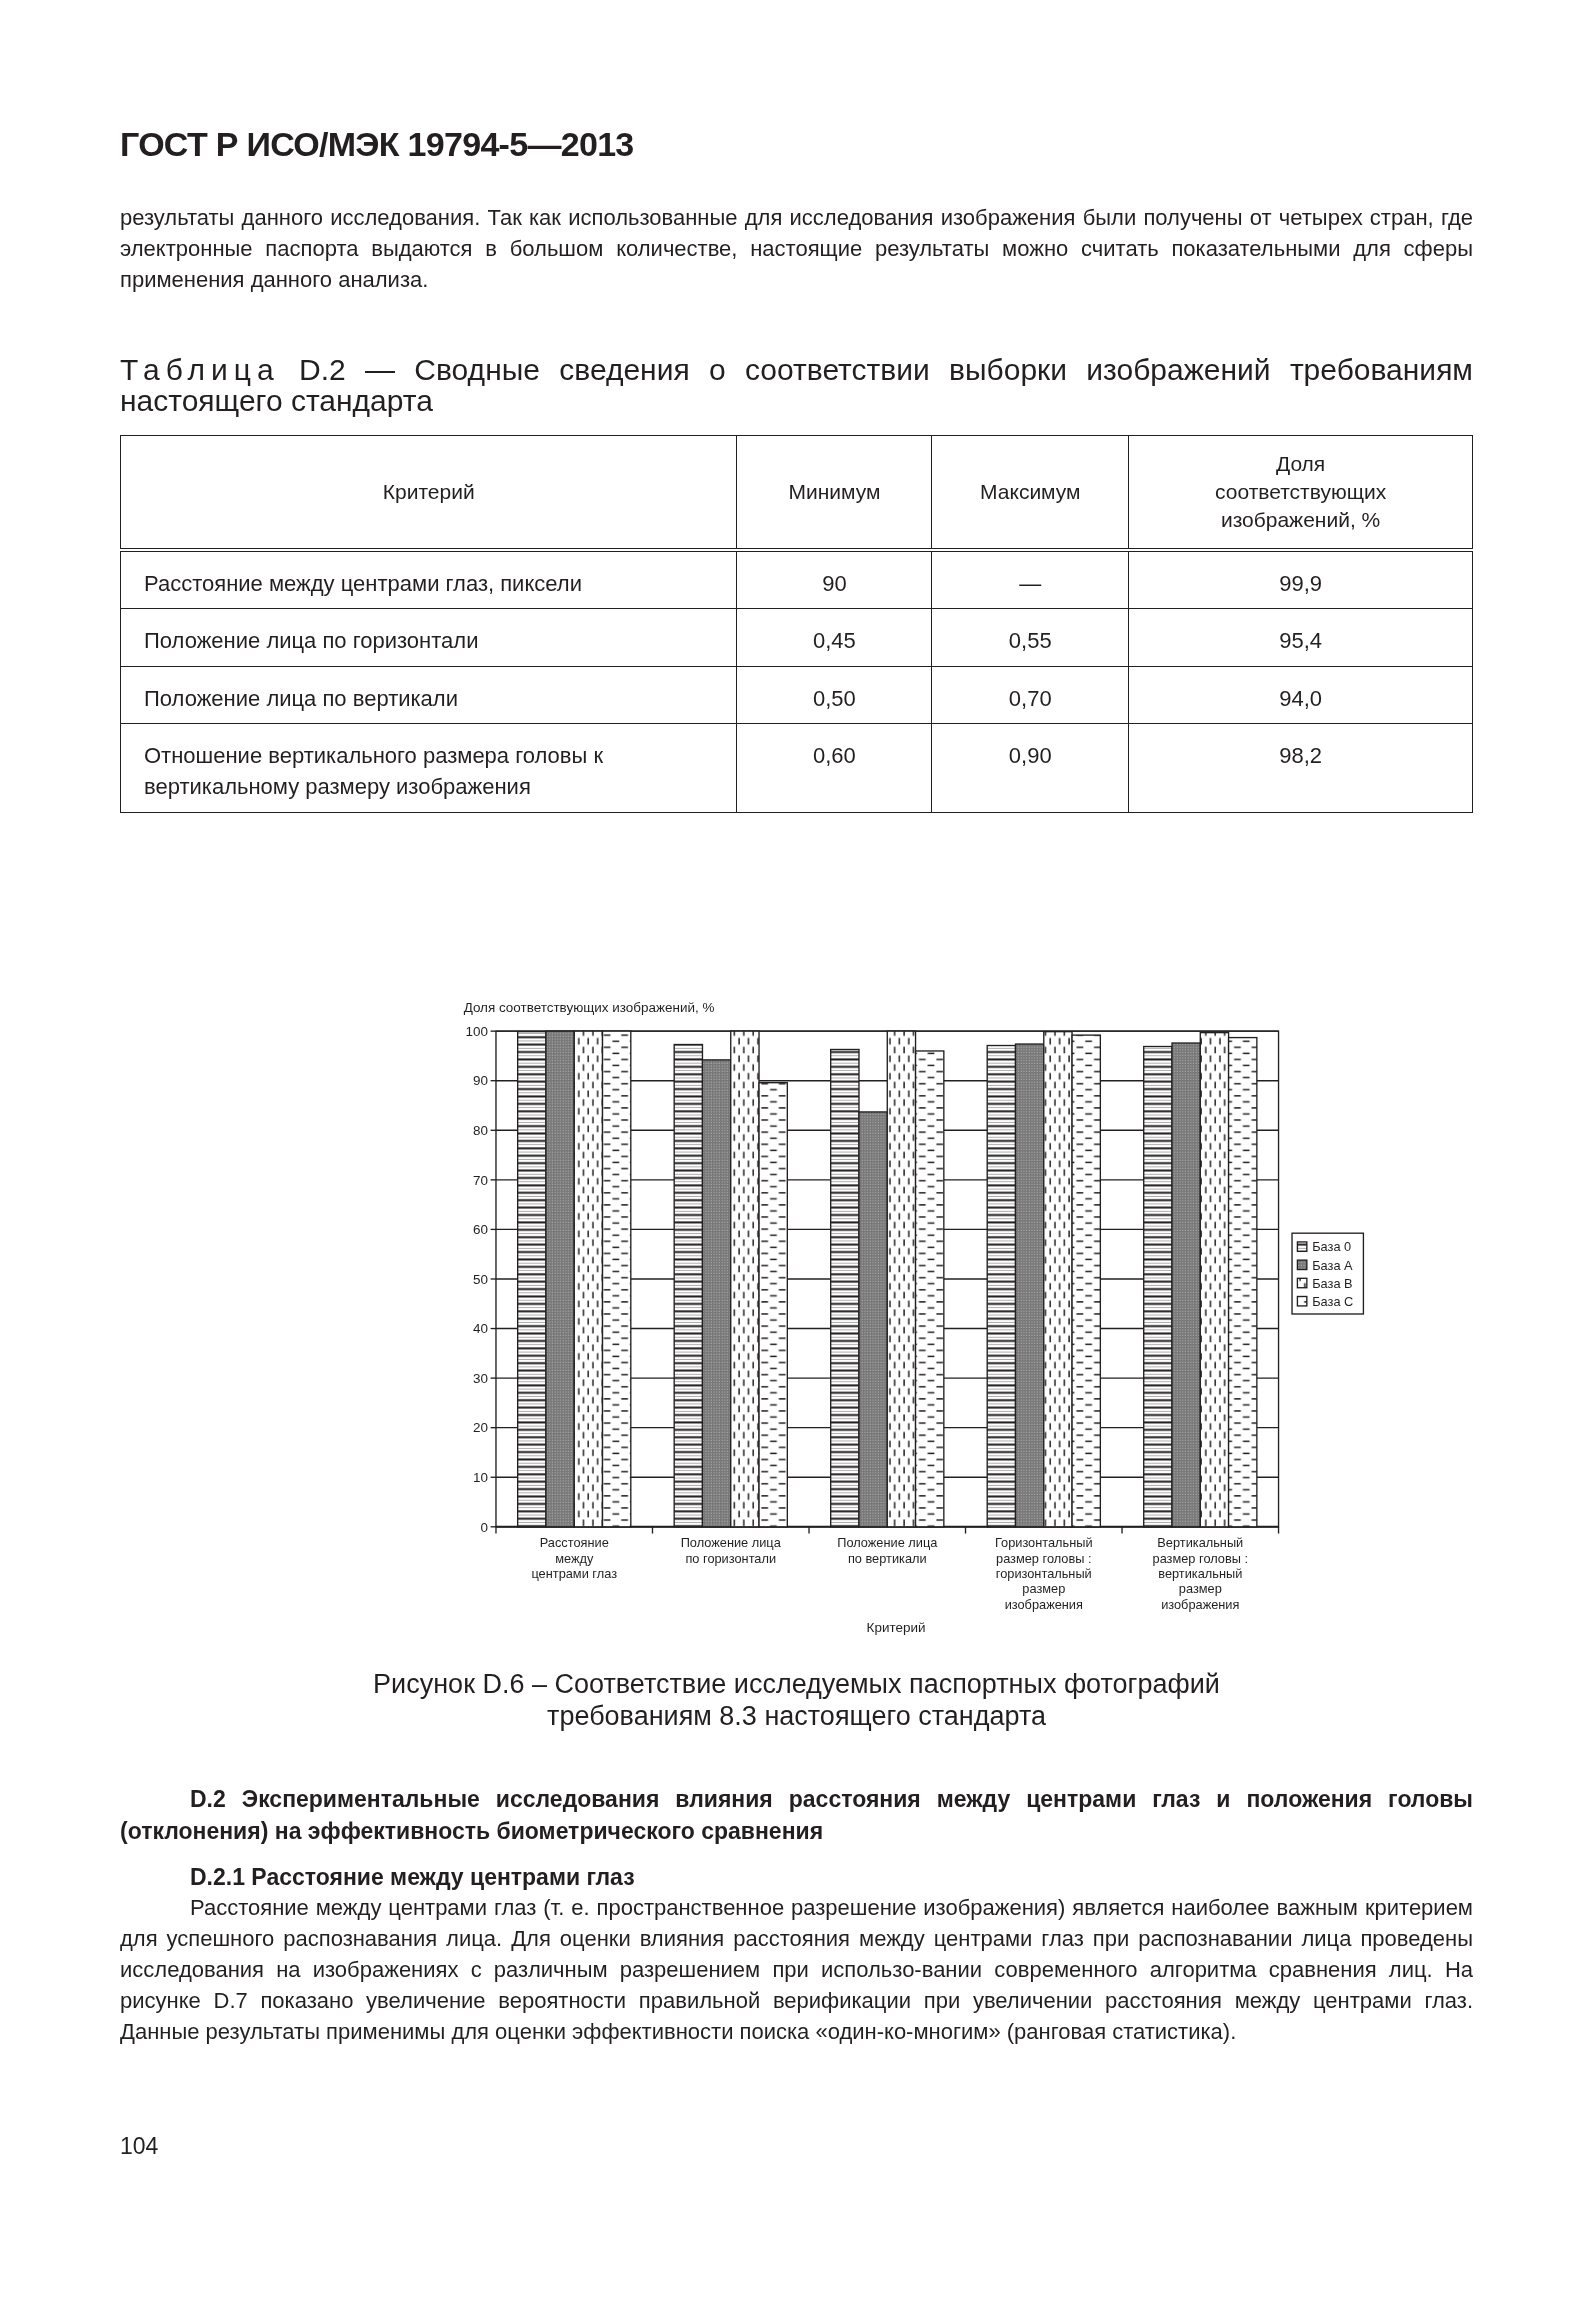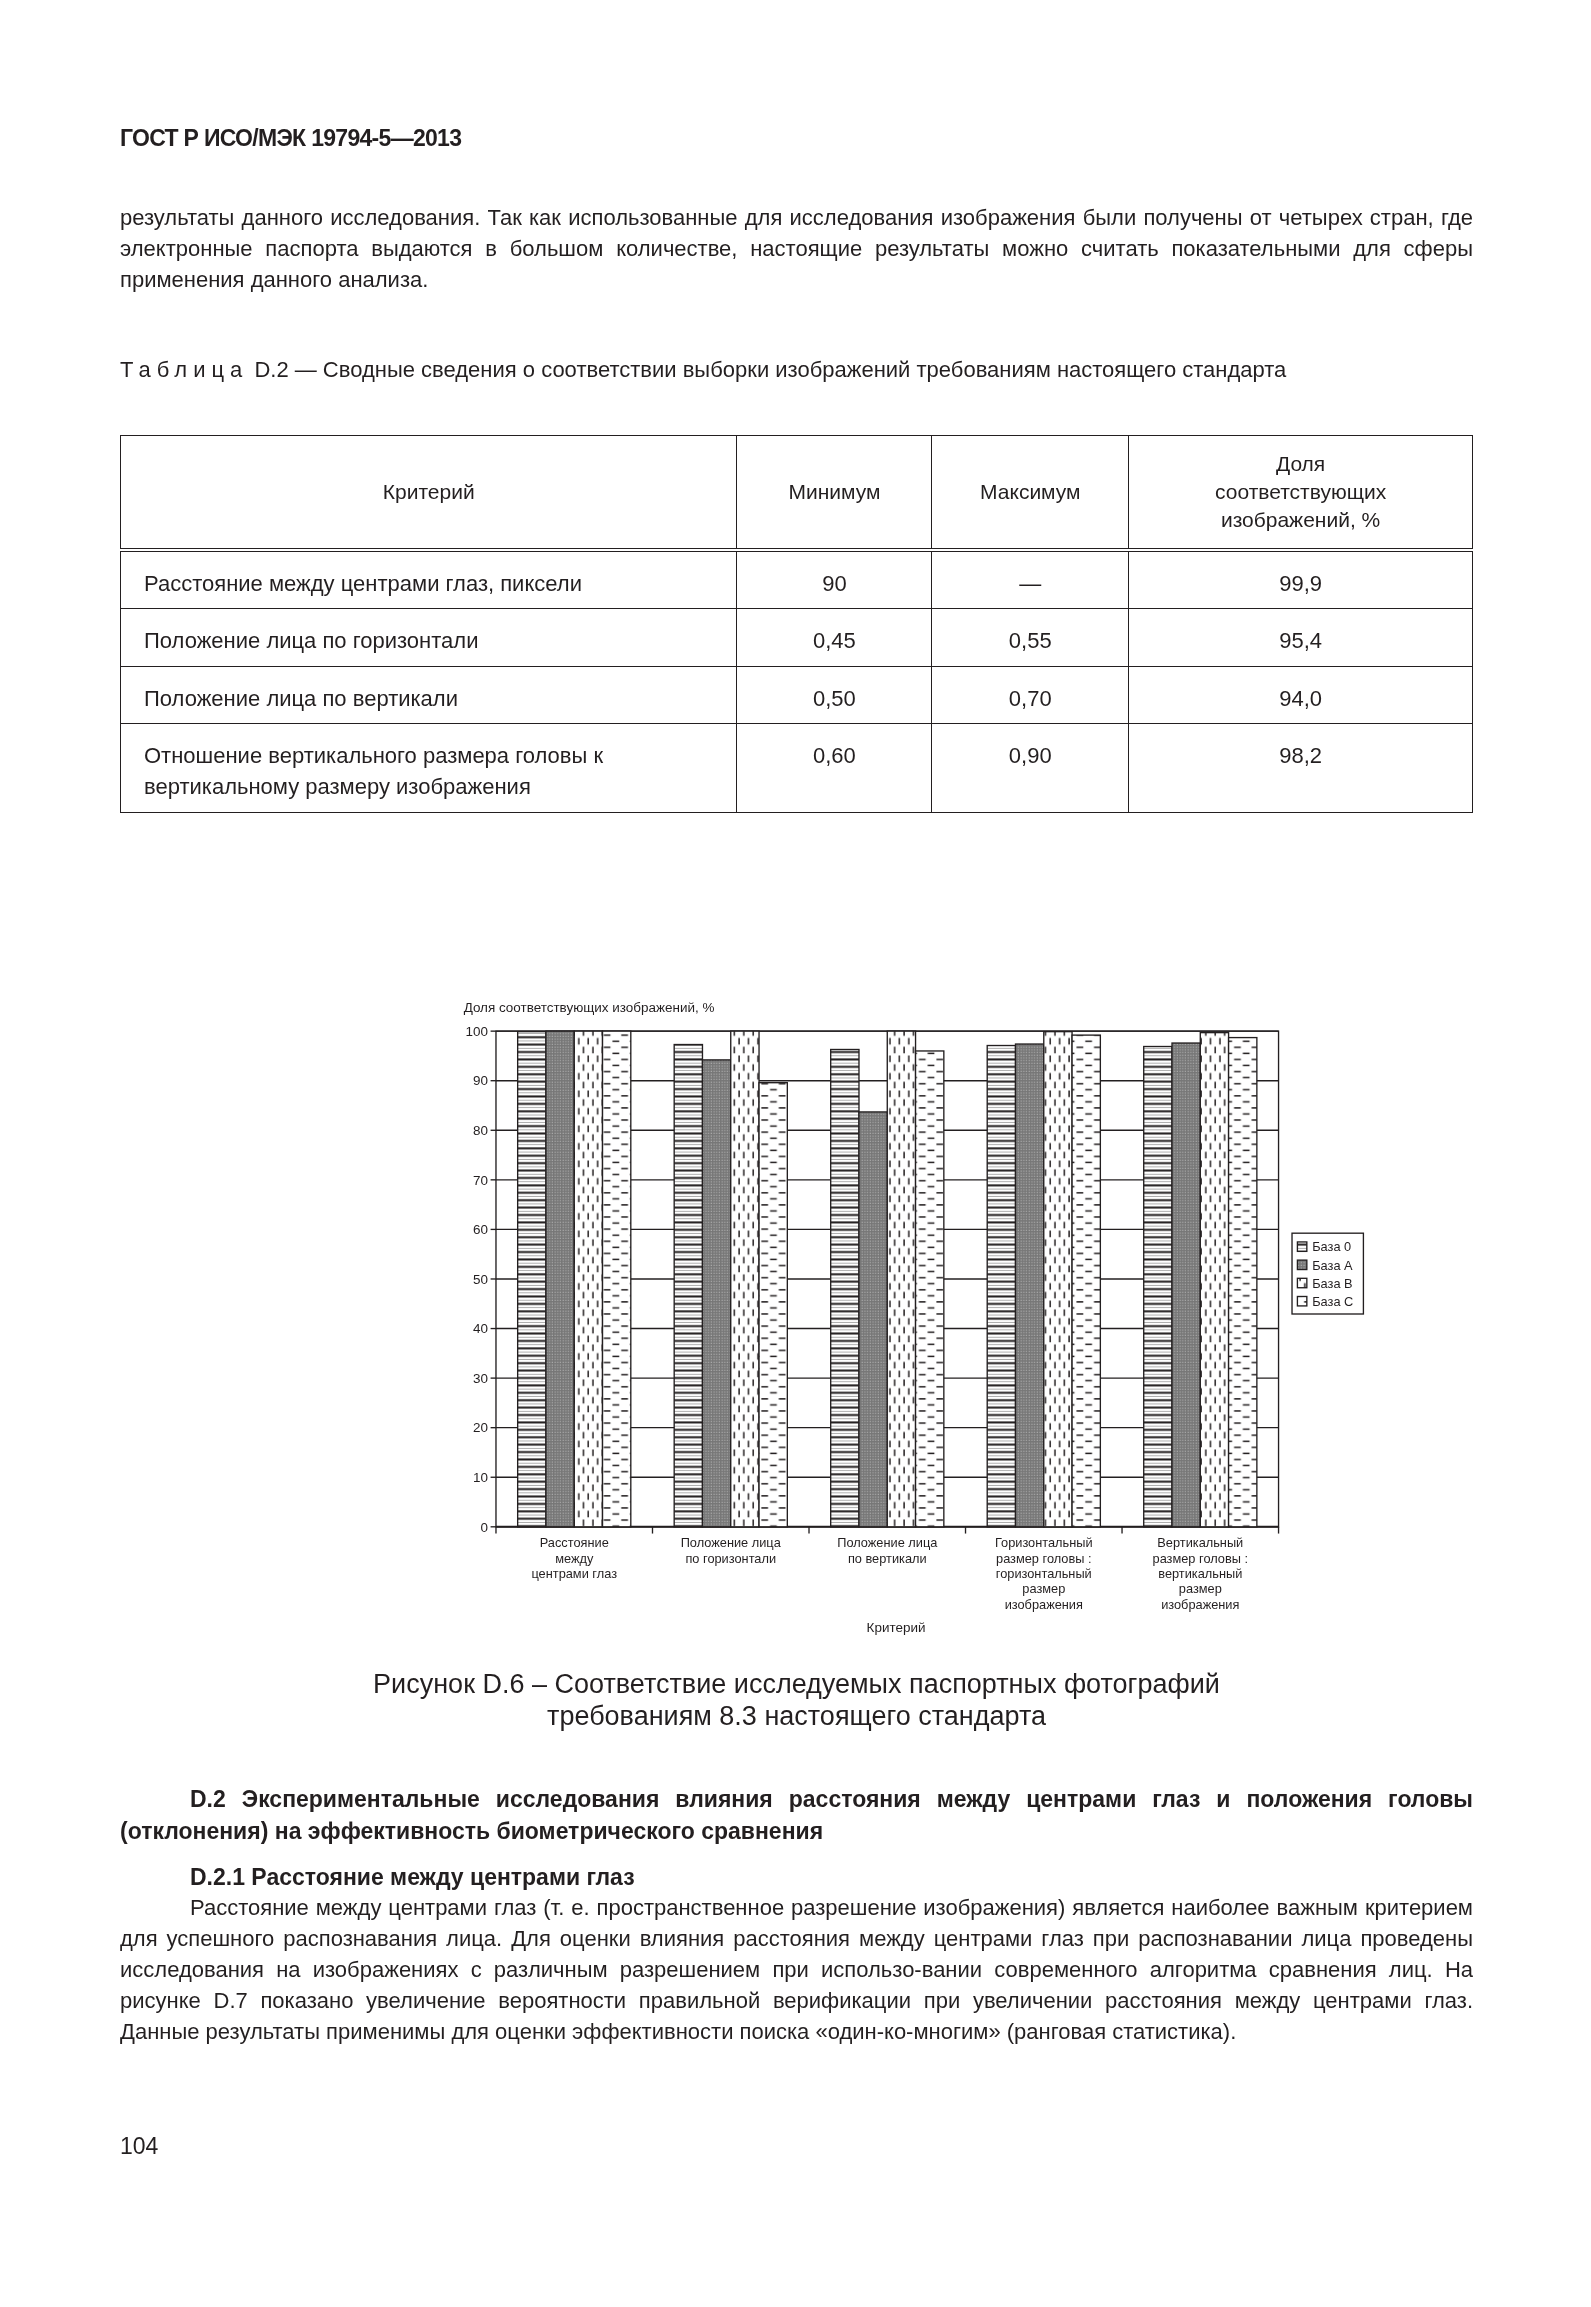--- a/index.html
+++ b/index.html
@@ -1,21 +1,21 @@
 <!DOCTYPE html>
 <html style="font-size:10.8px"><head>
 <meta charset="utf-8">
 <style>
   html, body { margin:0; padding:0; background:#fff; }
   body { width:1591px; height:2307px; position:relative; font-family:"Liberation Sans", sans-serif; color:#231f20; }
   .page { position:absolute; left:120px; top:0; width:1353px; }
-  .hdr { position:absolute; left:0; top:125px; font-size:23px; font-weight:bold; letter-spacing:-0.7px; }
+  .hdr { position:absolute; left:0; top:125px; font-size:34px; font-weight:bold; letter-spacing:-0.7px; }
   .p { font-size:22px; line-height:31px; text-align:justify; }
   .p1 { position:absolute; left:0; top:202px; width:1353px; }
-  .tcap { position:absolute; left:0; top:354px; width:1353px; font-size:22px; line-height:31px; text-align:justify; }
+  .tcap { position:absolute; left:0; top:354px; width:1353px; font-size:30px; line-height:31px; text-align:justify; }
   .tcap .lbl { letter-spacing:6px; }
   table.t { position:absolute; left:0; top:435px; width:1353px; border-collapse:collapse; font-size:22px; }
   table.t th, table.t td { border:1.3px solid #231f20; padding:0; vertical-align:top; }
   table.t th { font-weight:normal; font-size:21px; height:112px; vertical-align:middle; text-align:center; line-height:28px; border-bottom:4px double #231f20; }
   table.t td { padding:16px 23px 9.4px 23px; line-height:31px;margin-top:34px; }
   table.t td.c { text-align:center; padding-left:6.7px; padding-right:6.7px; }
   table.t tr.r1 td { height:28px; }
   .chart { position:absolute; left:202px; top:984px; width:1078px; height:660px; }
   .chart svg text { font-family:"Liberation Sans", sans-serif; fill:#231f20; }
   .figcap { position:absolute; left:0; top:1668px; width:1353px; text-align:center; font-size:27px; line-height:32px; }

